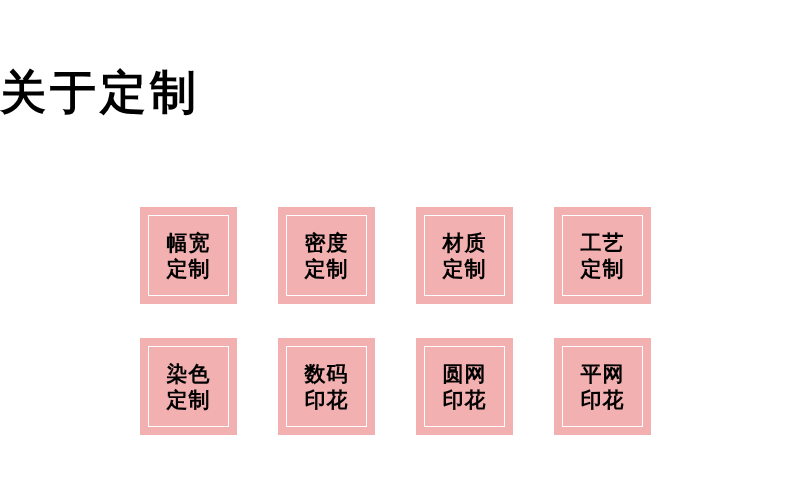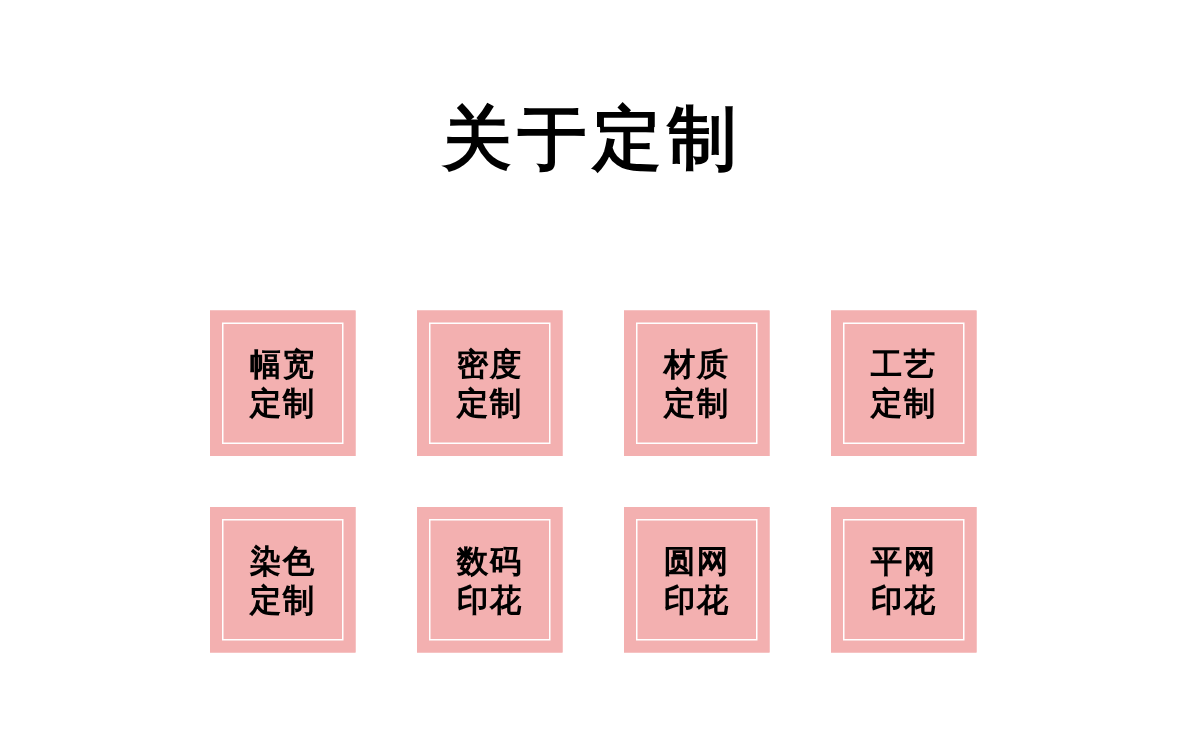--- a/index.html
+++ b/index.html
@@ -17,21 +17,20 @@
     position: relative;
     width: 790px;
     height: 486px;
     background: #ffffff;
   }
   .title {
     position: absolute;
     top: 62px;
     left: 0;
     width: 790px;
-    text-align: center;
     font-family: "Liberation Serif", serif;
     font-weight: bold;
     font-size: 46px;
     letter-spacing: 4px;
     color: #000000;
   }
   .grid {
     position: absolute;
     top: 207px;
     left: 140px;

